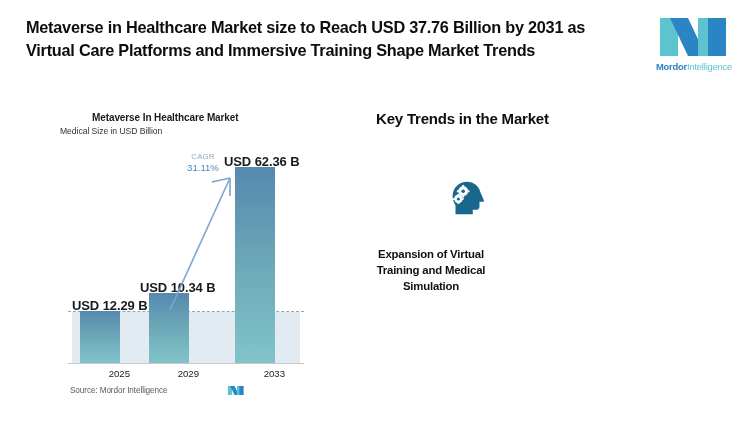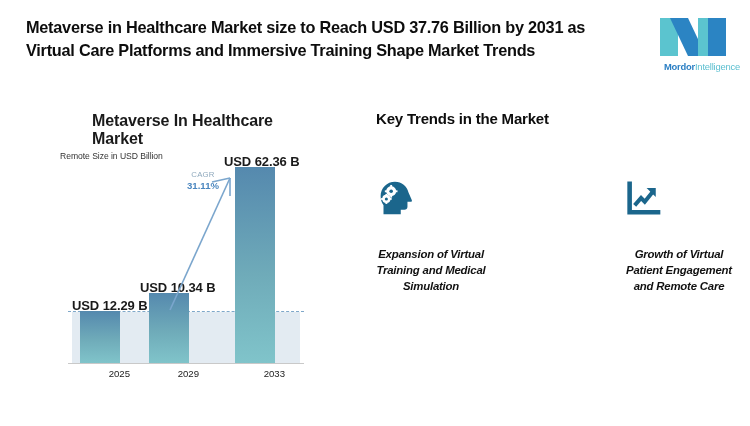--- a/index.html
+++ b/index.html
@@ -45,36 +45,36 @@
     width: 92px;
     height: 62px;
   }
   #brand-logo .mark { display:block; }
   #brand-logo .wordmark {
     display: block;
     margin-top: 1px;
     font-size: 9.4px;
     letter-spacing: -0.2px;
     white-space: nowrap;
-    text-align: right;
+    text-align: center;
     width: 92px;
   }
   #brand-logo .wordmark .w1 { color:#2b7fc4; font-weight:bold; }
   #brand-logo .wordmark .w2 { color:#5bbfd0; font-weight:normal; }
 
   
   #chart-card {
     position: absolute;
     left: 60px;
     top: 112px;
     width: 252px;
     height: 296px;
   }
   #chart-title {
-    font-size: 16px;
+    font-size: 10px;
     font-weight: bold;
     color: #1a1a1a;
     letter-spacing: -0.1px;
     padding-left: 32px;
   }
   #chart-subtitle {
     font-size: 8.6px;
     color: #333333;
     margin-top: 3px;
     letter-spacing: -0.05px;
@@ -144,32 +144,32 @@
     text-align: right;
   }
   #tick-2025 { left: 10px; }
   #tick-2026 { left: 79px; }
   #tick-2031 { left: 165px; }
 
   
   #cagr-box {
     position: absolute;
     left: 112px;
-    top: 18px;
+    top: 0;
     width: 62px;
     text-align: center;
   }
   #cagr-caption {
     font-size: 7.8px;
     color: #8fa9bd;
     letter-spacing: 0.2px;
   }
   #cagr-value {
     font-size: 9.6px;
-    font-weight: bold;
+    font-weight: normal;
     color: #4a86bf;
     margin-top: 1px;
   }
   #cagr-arrow {
     position: absolute;
     left: 104px;
     top: 12px;
     width: 80px;
     height: 148px;
   }
@@ -212,22 +212,21 @@
     left: 0;
     top: 62px;
     width: 366px;
     display: flex;
     justify-content: space-between;
   }
   .trend-col {
     width: 118px;
     display: flex;
     flex-direction: column;
-    align-items: flex-start;
-    font-style: italic;
+    align-items: flex-end;
   }
   .trend-icon {
     height: 52px;
     display: flex;
     align-items: center;
     justify-content: center;
   }
   .trend-label {
     margin-top: 22px;
     font-size: 11.4px;
@@ -254,21 +253,21 @@
     <polygon points="38,4 56,4 38,42 20,42" fill="#ffffff" opacity="0"></polygon>
   </svg>
   <div class="wordmark">
     <span class="w1">Mordor</span><span class="w2">Intelligence</span>
   </div>
 </div>
 
 <div id="chart-card">
 
   <div id="chart-title">Metaverse In Healthcare Market</div>
-  <div id="chart-subtitle">Remote Size in USD Billion</div>
+  <div id="chart-subtitle">Medical Size in USD Billion</div>
 
   <div id="plot">
 
     <div id="value-band"></div>
     <div id="dash-line"></div>
     <div id="axis-line"></div>
 
     <div class="bar" id="bar-2025"></div>
     <div class="bar" id="bar-2026"></div>
     <div class="bar" id="bar-2031"></div>
@@ -285,20 +284,29 @@
     <div id="cagr-box">
       <div id="cagr-caption">CAGR</div>
       <div id="cagr-value">31.11%</div>
     </div>
 
     <div class="tick" id="tick-2025">2025</div>
     <div class="tick" id="tick-2026">2029</div>
     <div class="tick" id="tick-2031">2033</div>
   </div>
 
+  <div id="source-row">
+    <div id="source-text">Source:  Mordor Intelligence</div>
+    <svg id="source-mark" width="22" height="13" viewBox="0 0 92 46">
+      <polygon points="12,4 30,4 30,42 12,42" fill="#5bc4cf"></polygon>
+      <polygon points="22,4 40,4 58,42 40,42" fill="#2b84c3"></polygon>
+      <polygon points="50,4 68,4 68,42 50,42" fill="#5bc4cf"></polygon>
+      <polygon points="60,4 78,4 78,42 60,42" fill="#2b84c3"></polygon>
+    </svg>
+  </div>
 </div>
 
 <div id="trends">
   <div id="trends-heading">Key Trends in the Market</div>
 
   <div id="trend-columns">
 
     <div class="trend-col">
       <div class="trend-icon">
         <svg width="46" height="46" viewBox="0 0 48 48">
@@ -313,26 +321,16 @@
           <rect x="24" y="16" width="2.6" height="2" fill="#ffffff"></rect>
           <rect x="14" y="19.8" width="2" height="2.2" fill="#ffffff"></rect>
           <rect x="14" y="28" width="2" height="2.2" fill="#ffffff"></rect>
           <rect x="9.5" y="24" width="2.2" height="2" fill="#ffffff"></rect>
           <rect x="18.3" y="24" width="2.2" height="2" fill="#ffffff"></rect>
         </svg>
       </div>
       <div class="trend-label">Expansion of Virtual Training and Medical Simulation</div>
     </div>
 
-    <div class="trend-col">
-      <div class="trend-icon">
-        <svg width="44" height="44" viewBox="0 0 48 48">
-          <path d="M8,6 L13,6 L13,37 L44,37 L44,42 L8,42 Z" fill="#1b668c"></path>
-          <path d="M16,32 L23,24 L27,28 L36,17" stroke="#1b668c" stroke-width="4.4" fill="none" stroke-linejoin="miter"></path>
-          <polygon points="39,13 39,23 29,13" fill="#1b668c"></polygon>
-        </svg>
-      </div>
-      <div class="trend-label">Growth of Virtual Patient Engagement and Remote Care</div>
-    </div>
 
 
   </div>
 </div>
 
 </body></html>

